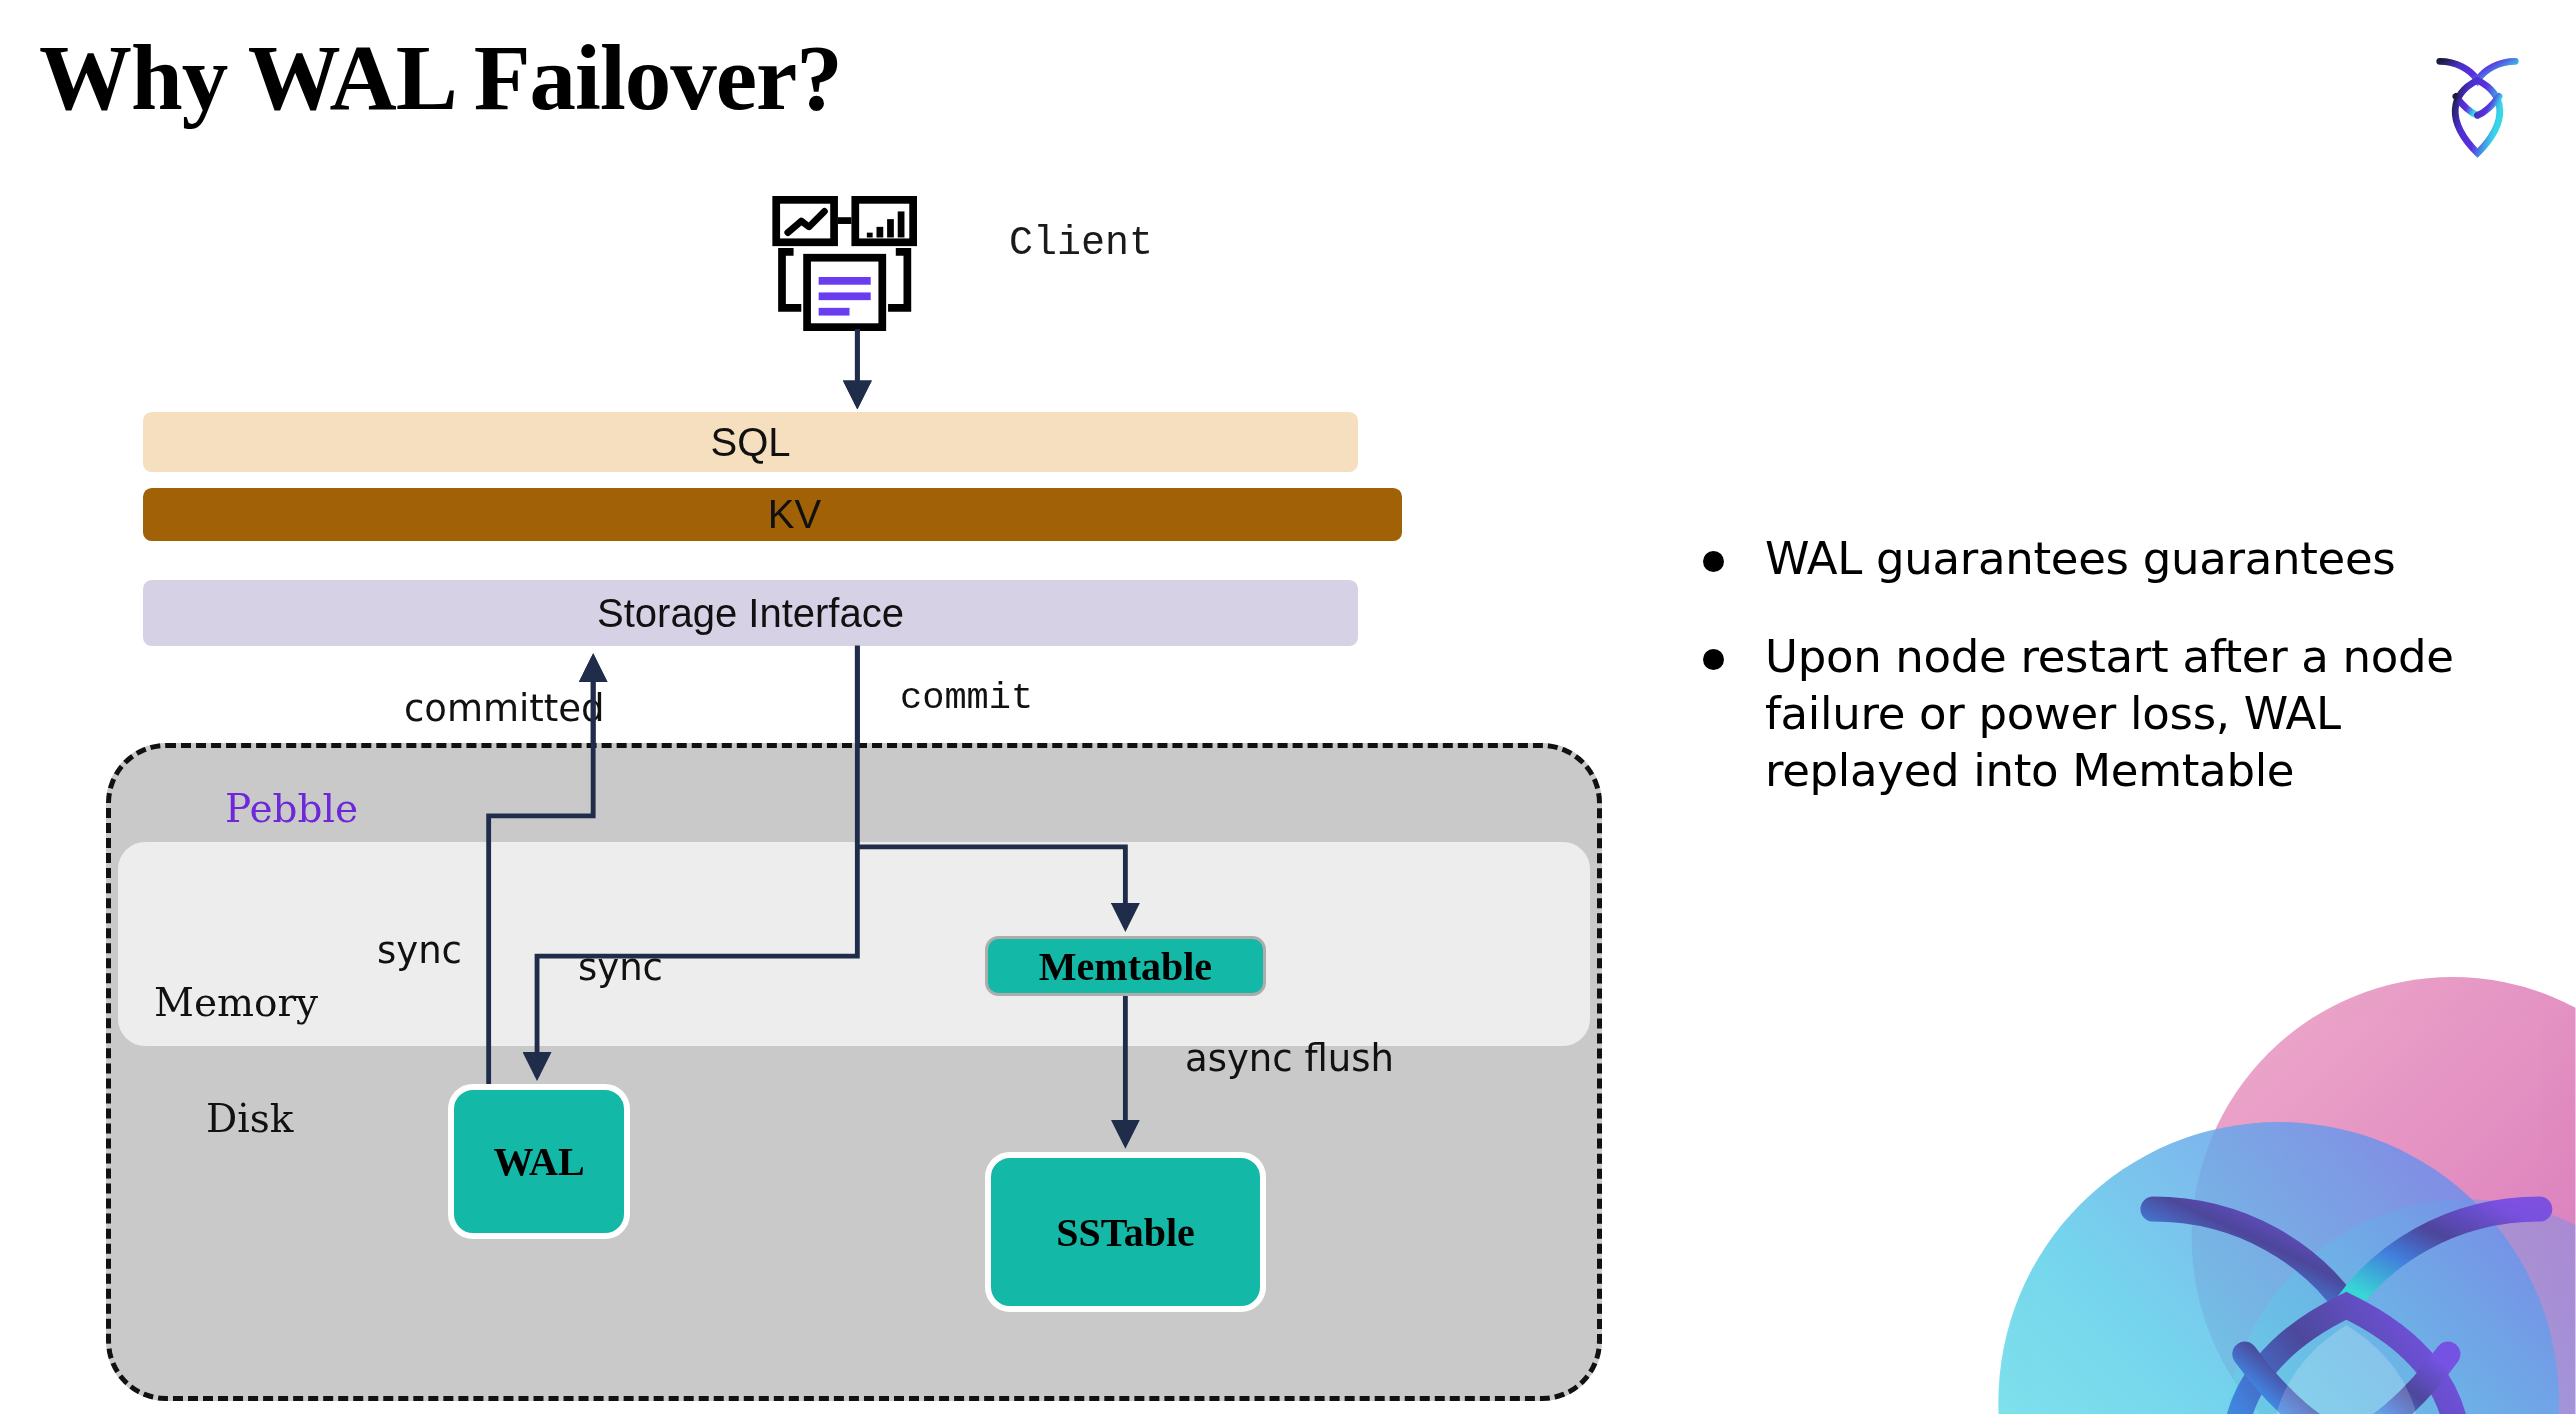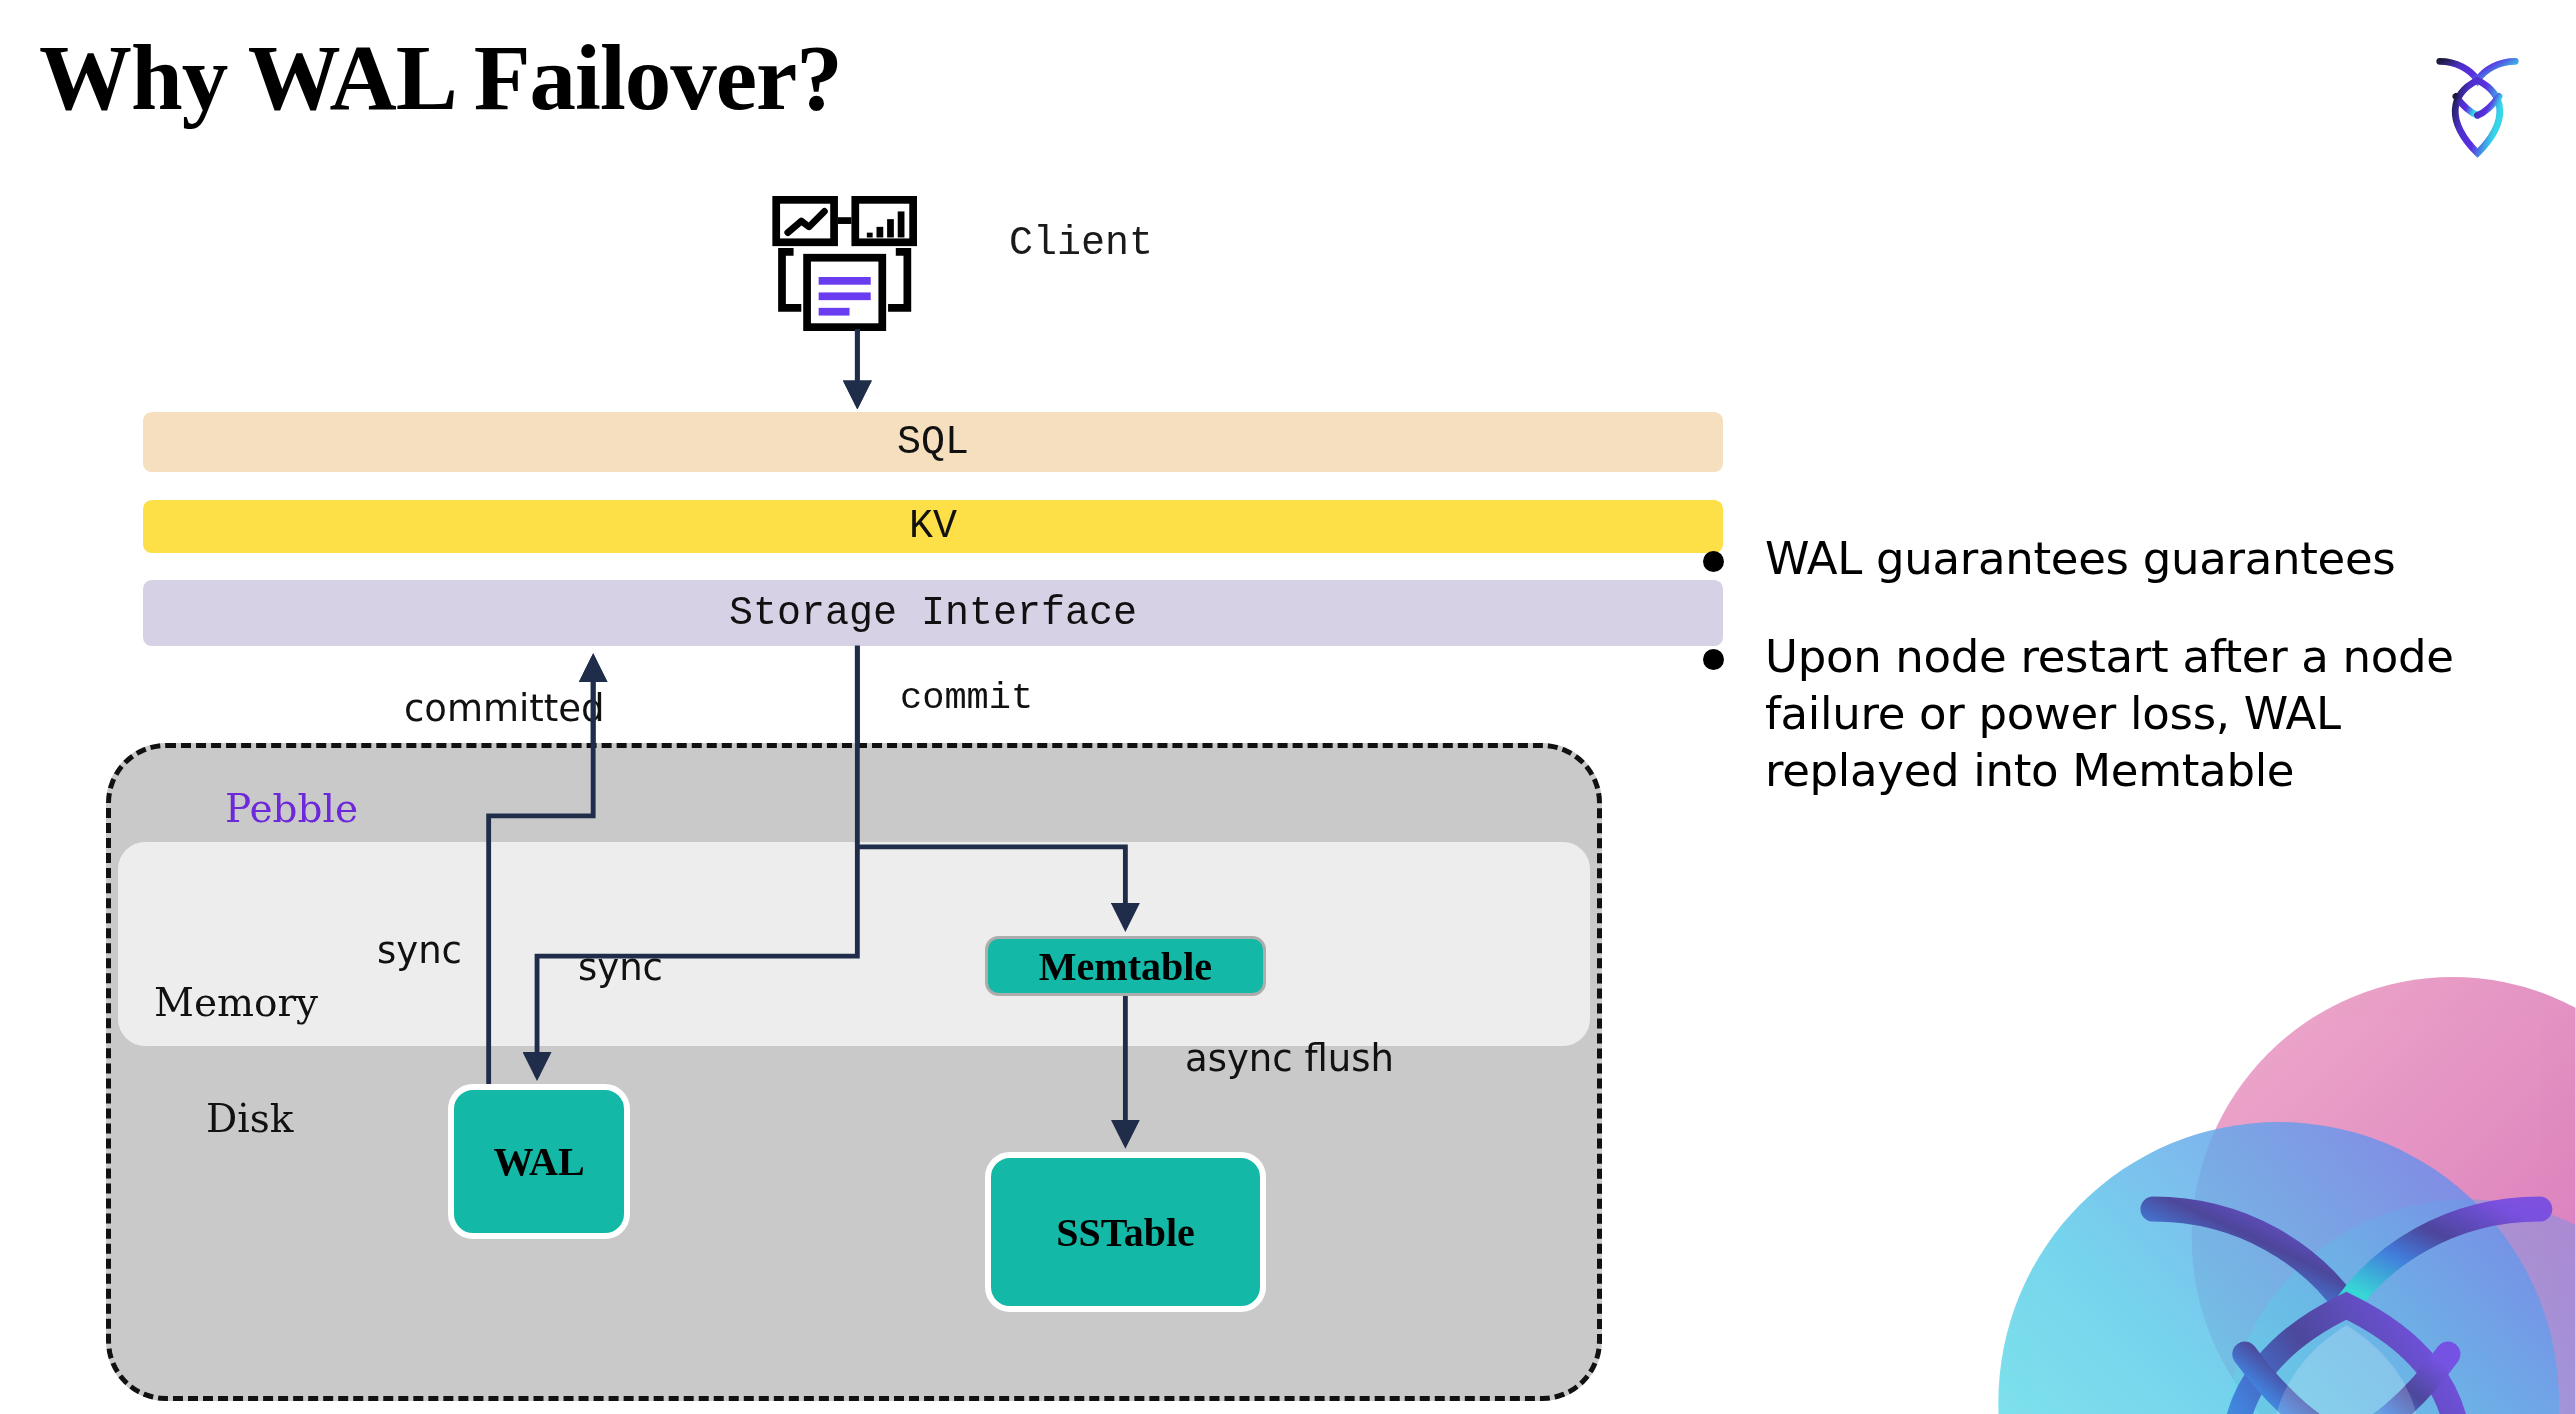--- a/index.html
+++ b/index.html
@@ -27,26 +27,26 @@
   
   #client-icon{position:absolute; left:772px; top:196px; width:155px; height:135px;}
   #client-label{
     position:absolute; left:1009px; top:221px;
     font-size:40px; color:#1a1a1a; font-family:Liberation Mono, monospace;
     white-space:nowrap;
   }
 
   
   .layer-bar{
-    position:absolute; left:143px; width:1580px; border-radius:8.7px;
+    position:absolute; left:143px; width:1215px; border-radius:8.7px;
     display:flex; align-items:center; justify-content:center;
-    font-family:Liberation Mono, monospace; font-size:40px; color:#111;
+    font-family:Liberation Sans, sans-serif; font-size:40px; color:#111;
   }
   #layer-sql{top:412px; height:60px; background:#F5DFBE;}
-  #layer-kv{top:500px; height:53px; background:#fde047;}
+  #layer-kv{top:488px; height:53px; background:#a16207;padding-left:44px;}
   #layer-storage{top:580px; height:66px; background:#D7D1E5;}
 
   
   .edge-label{
     position:absolute; font-family:"DejaVu Sans",sans-serif;
     font-size:37px; color:#111; white-space:nowrap;
   }
   #lbl-committed{left:404px; top:687px;}
   #lbl-commit{left:900px; top:677px;font-family:Liberation Mono, monospace;}
   #lbl-sync-1{left:377px; top:929px;}

